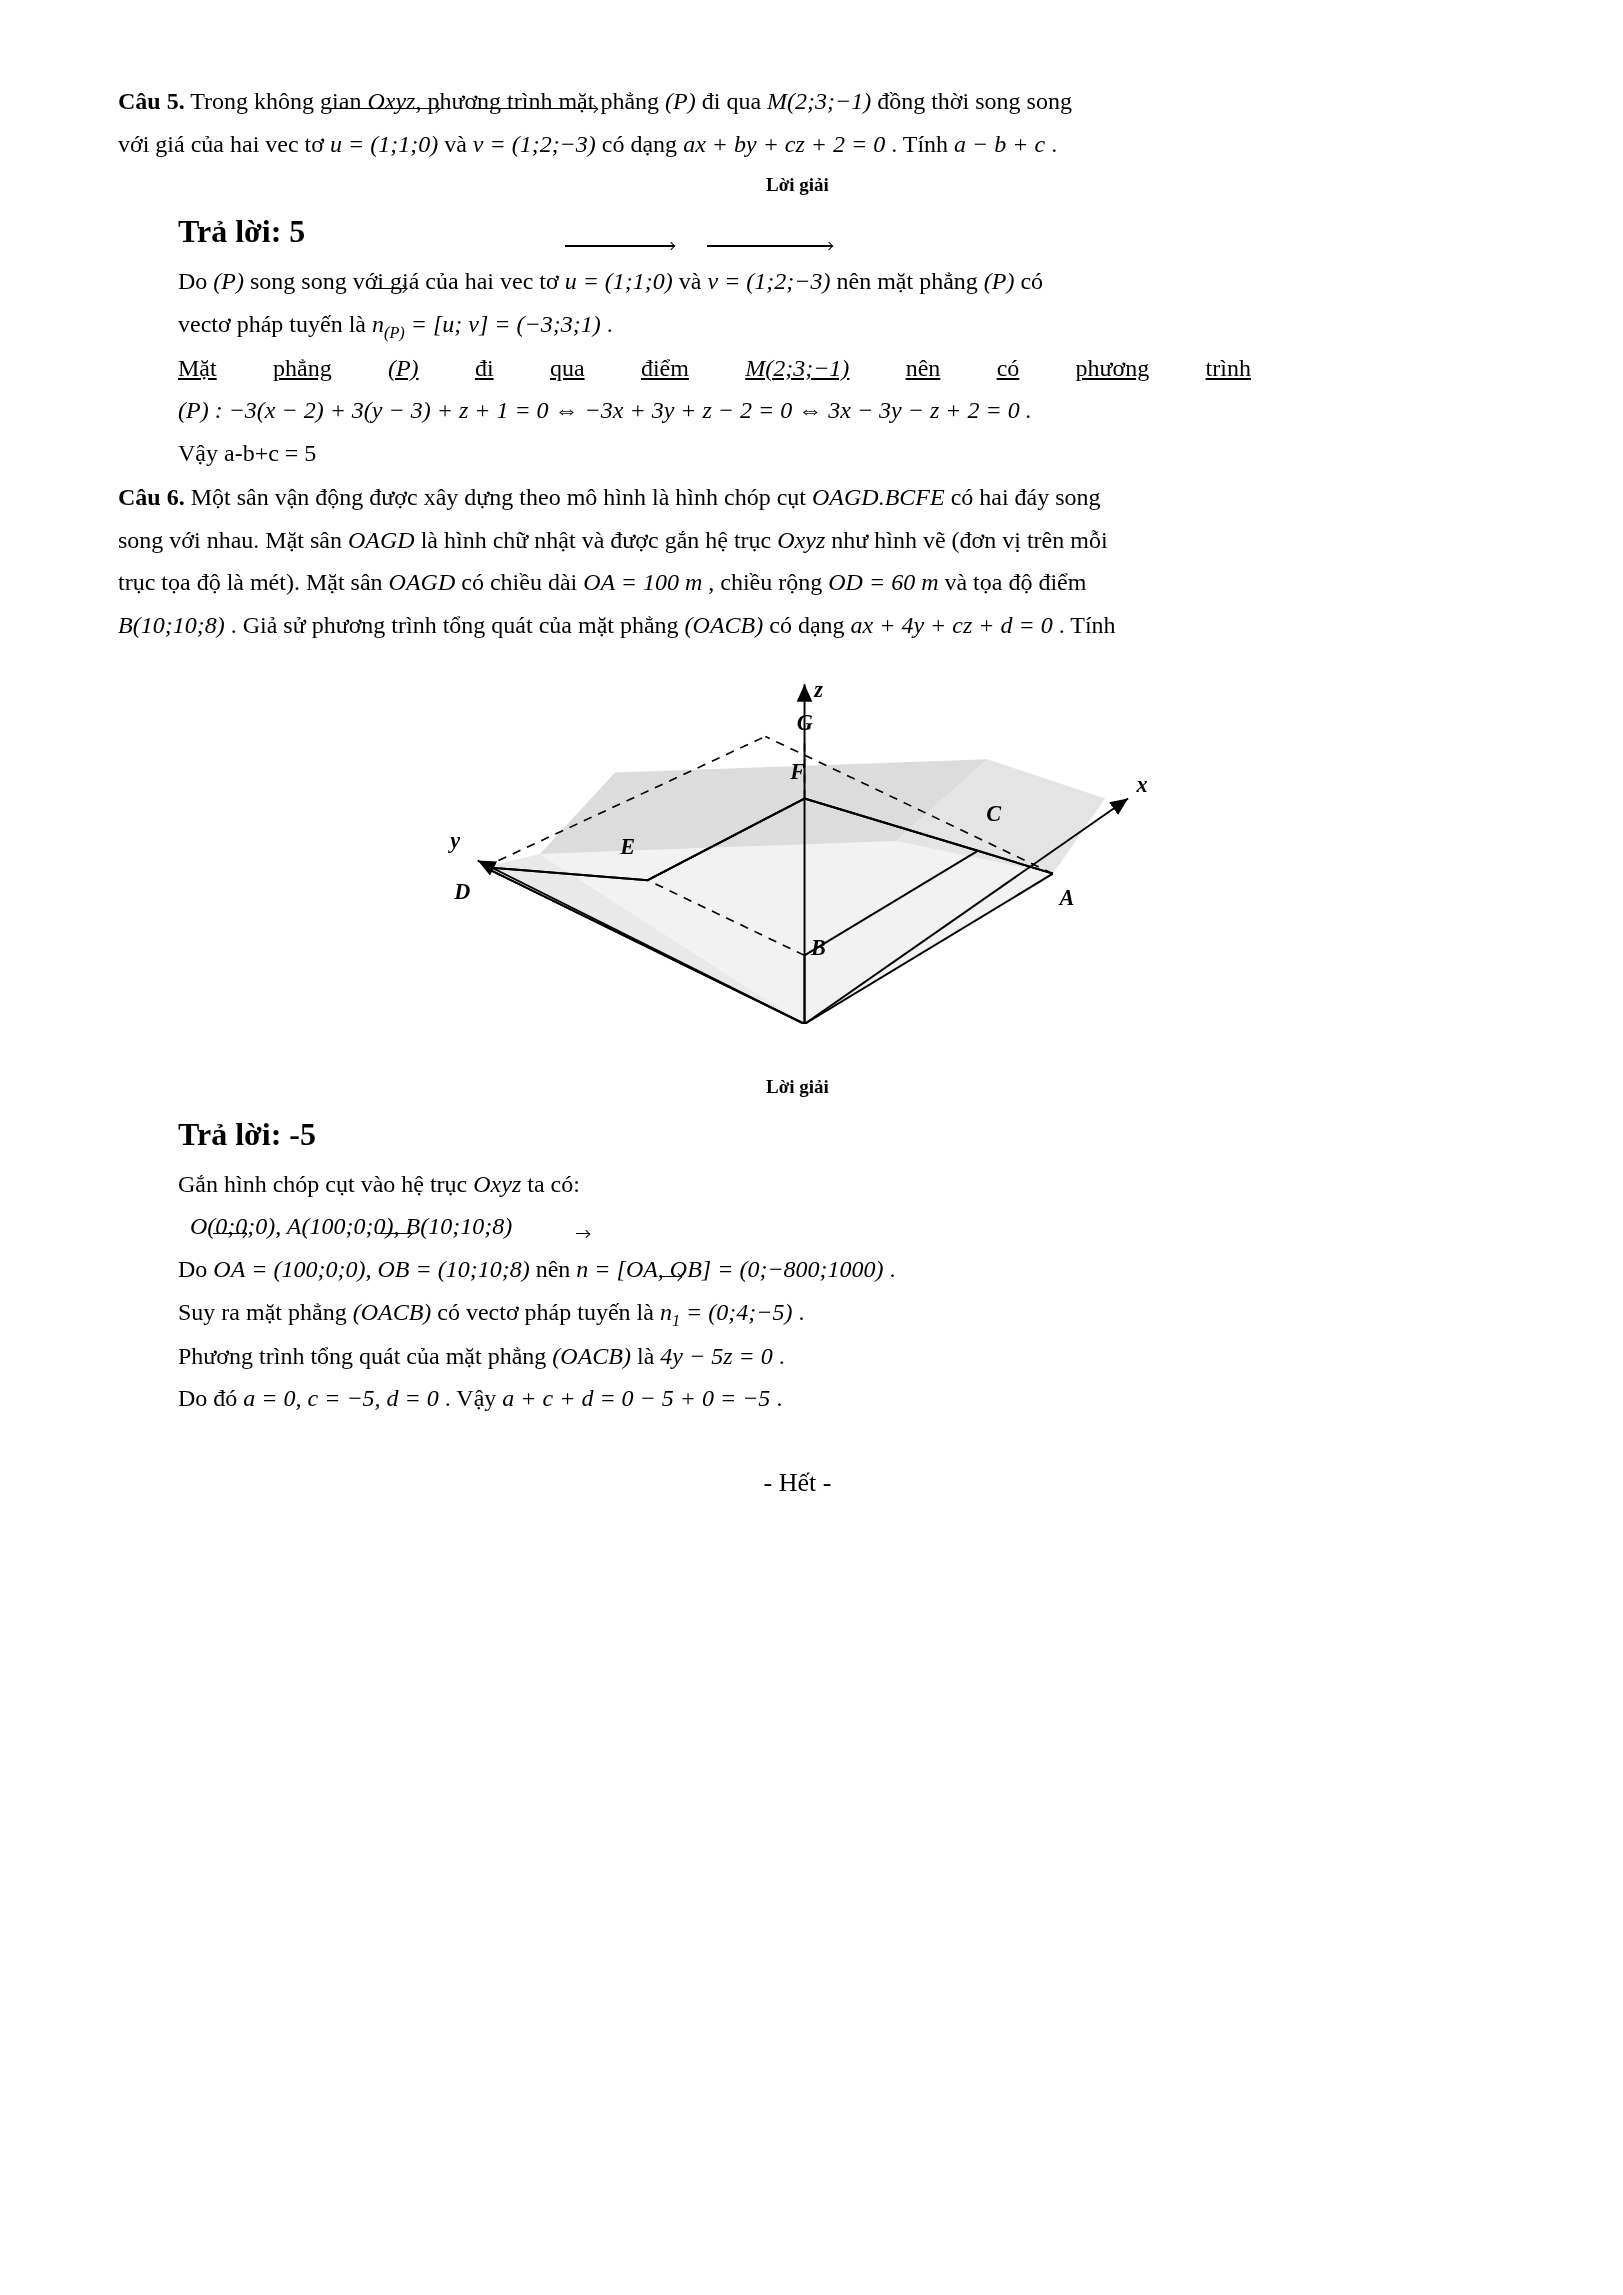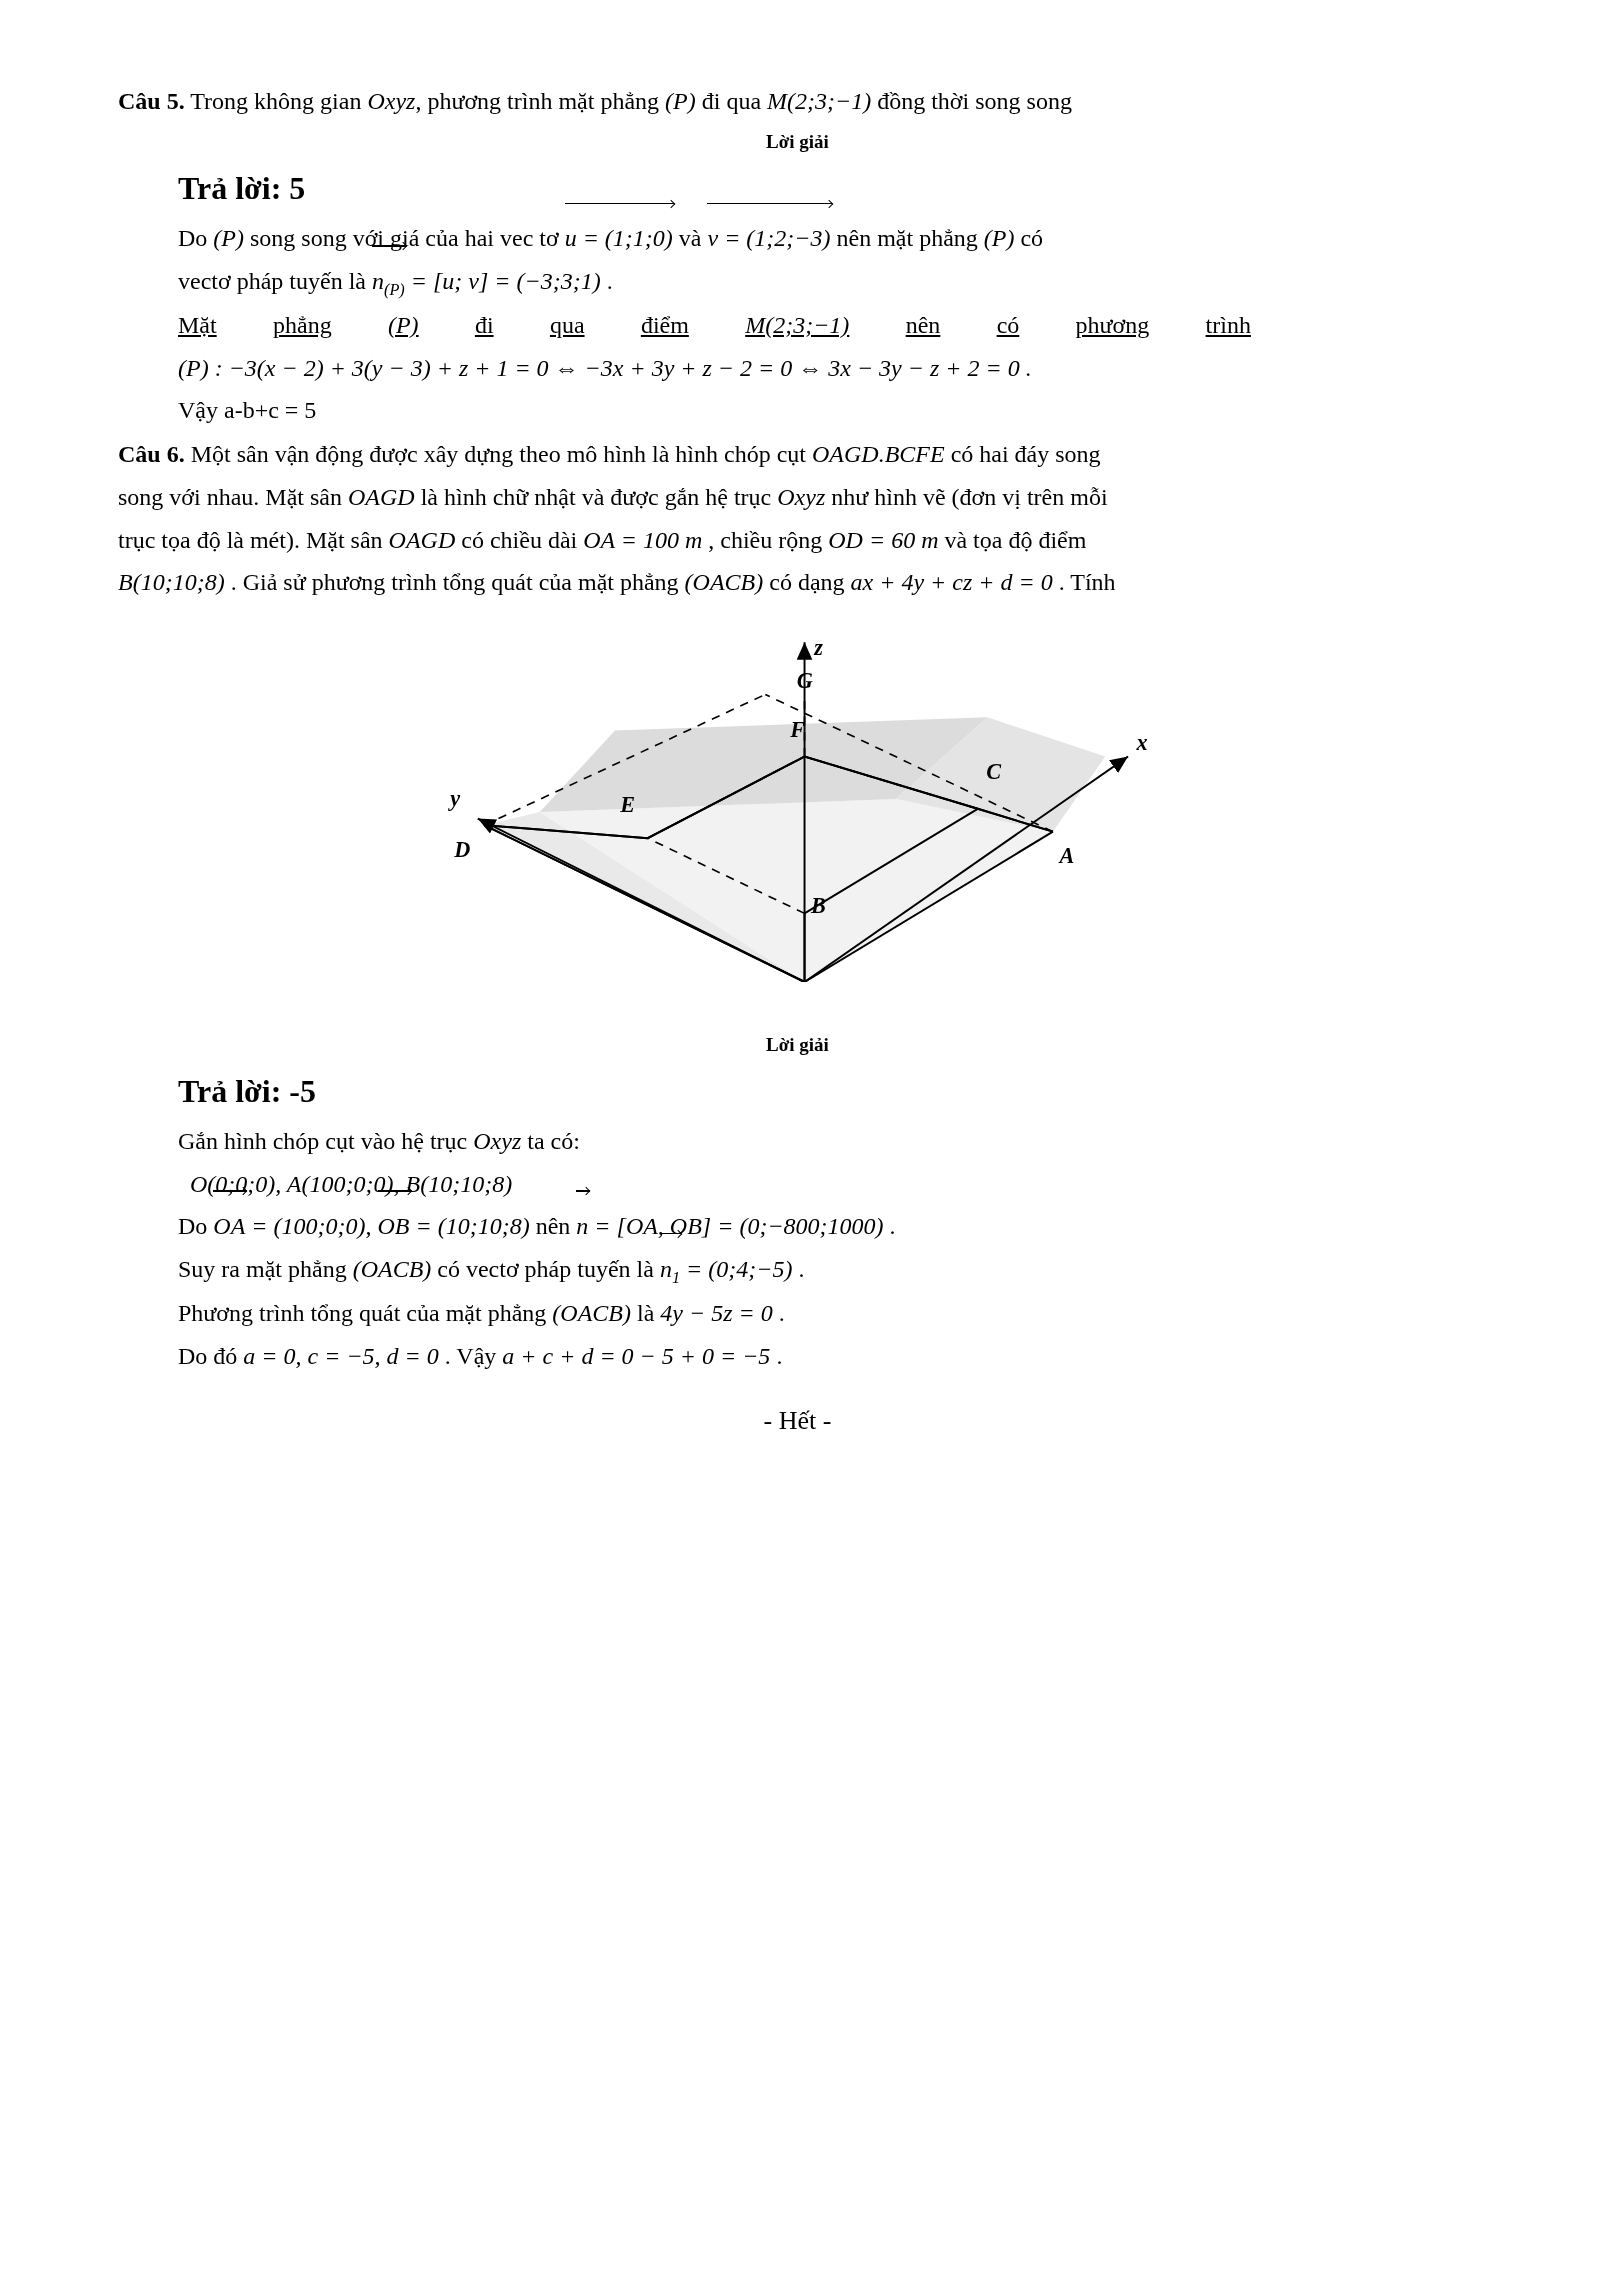--- a/index.html
+++ b/index.html
@@ -84,38 +84,49 @@
   }
   .fig-wrap {
     width: 100%;
     display: flex;
     justify-content: center;
     margin-top: 11.8px;
   }
   .hr-end {
     text-align: center;
     font-size: 26px;
-    margin-top: 29px;
+    margin-top: 48px;
   }
   .q6-text { margin-top: 1px; }
 </style>
 </head>
 <body>
 
 <div class="page">
 
   <div class="q-block">
     <p class="line para-just">
       <span class="q-head">Câu 5.</span>
       <span>Trong không gian</span>
       <span class="math">Oxyz</span><span>, phương trình mặt phẳng</span>
       <span class="math">(P)</span>
       <span>đi qua</span>
       <span class="math">M(2;3;−1)</span>
       <span>đồng thời song song</span>
+    </p>
+    <p class="line para-just">
+      <span>với giá của hai vec tơ</span>
+      <span class="vec">u = (1;1;0)</span>
+      <span>và</span>
+      <span class="vec">v = (1;2;−3)</span>
+      <span>có dạng</span>
+      <span class="math">ax + by + cz + 2 = 0</span>
+      <span>. Tính</span>
+      <span class="math">a − b + c</span>
+      <span>.</span>
     </p>
 
     <p class="soln-title">Lời giải</p>
 
     <p class="line indent-1 answer">Trả lời: 5</p>
 
     <p class="line indent-1 para-just">
       <span>Do</span>
       <span class="math">(P)</span>
       <span>song song với giá của hai vec tơ</span>

